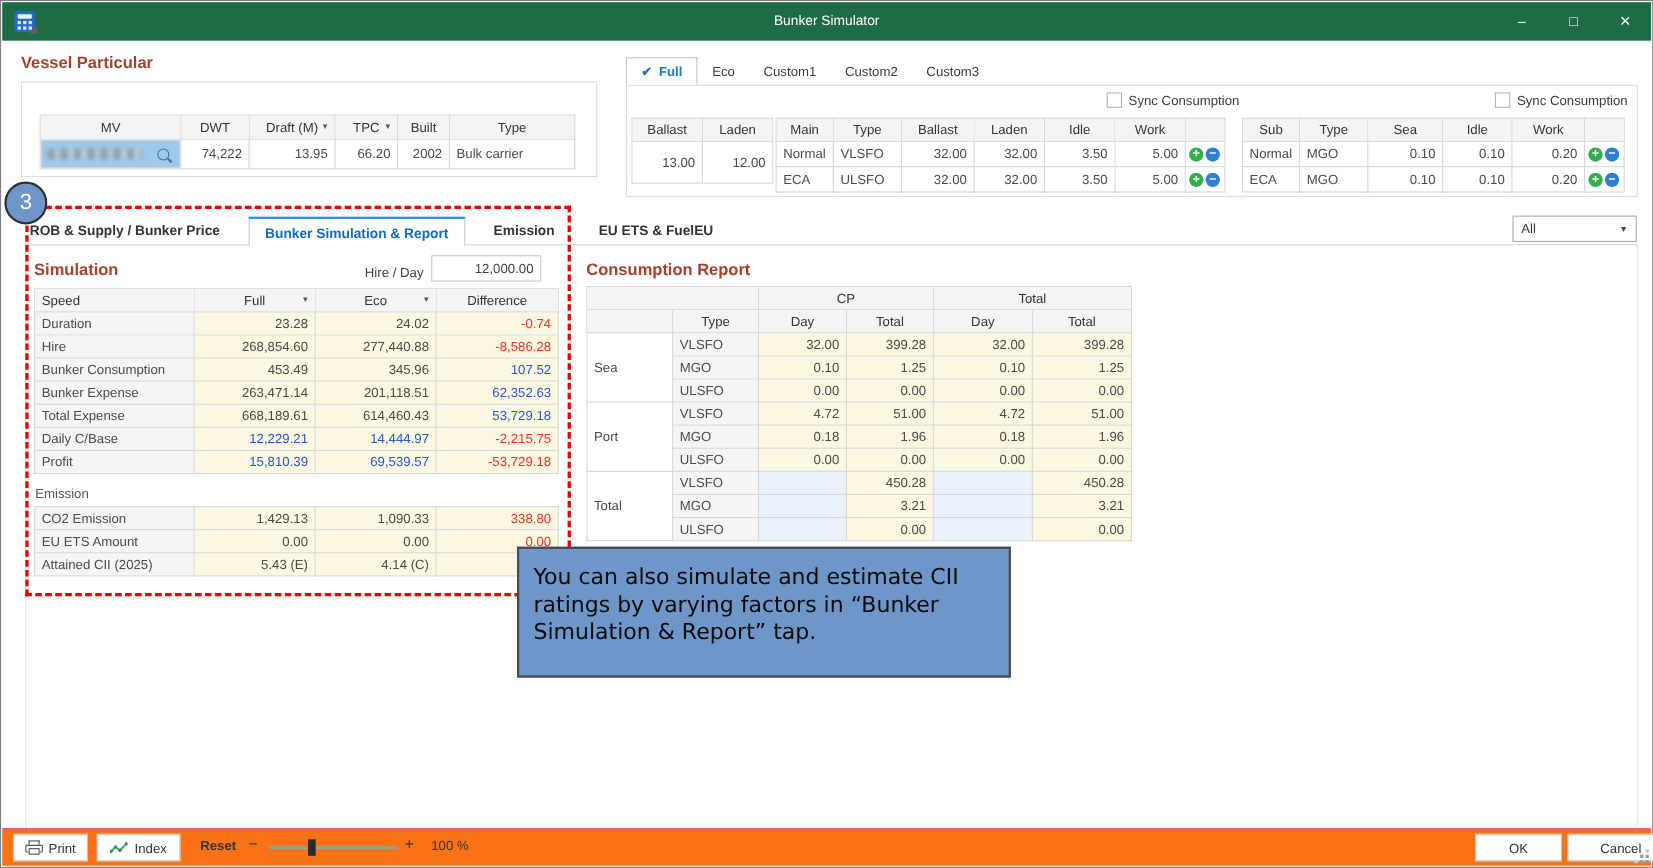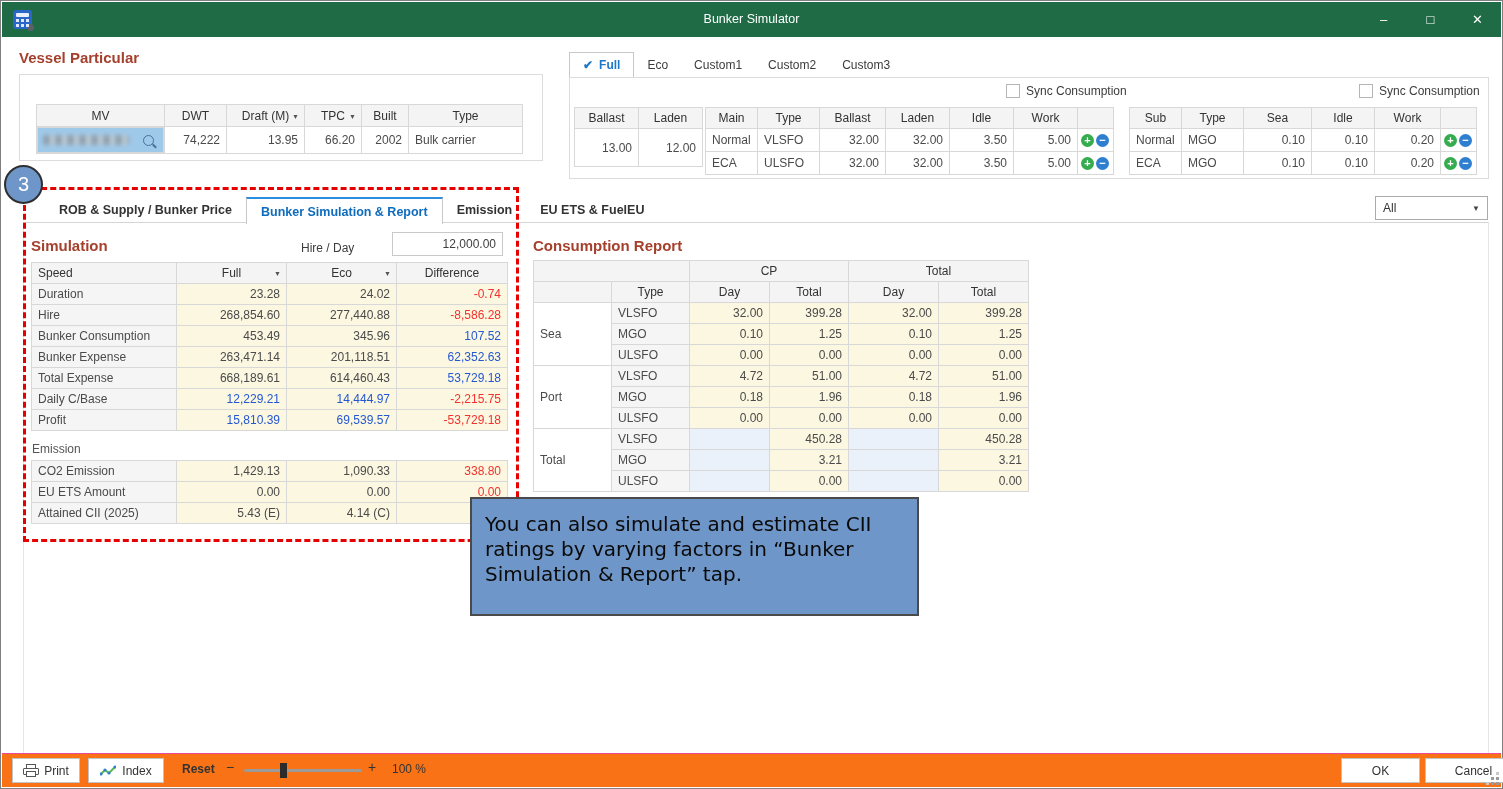--- a/index.html
+++ b/index.html
@@ -64,31 +64,31 @@
 
   
   .badge{position:absolute;left:3px;top:164px;width:35px;height:35px;border-radius:50%;background:#6e96c8;
      border:2px solid #2f2f2f;color:#fff;font-size:20px;display:flex;align-items:center;justify-content:center;z-index:6;}
   .dash-rect{position:absolute;left:22px;top:186px;width:496px;height:355px;border:3px dashed #e60000;
      box-sizing:border-box;z-index:5;pointer-events:none;}
 
   
   .content-frame{position:absolute;left:22px;top:221px;width:1466px;height:533px;
      border:1px solid #e6e6e6;border-top:1px solid #d5d5d5;box-sizing:border-box;}
-  .rep-tabs{position:absolute;left:44px;top:196px;height:26px;display:flex;z-index:2;}
+  .rep-tabs{position:absolute;left:12px;top:196px;height:26px;display:flex;z-index:2;gap:12px;}
   .rep-tab{padding:0 14px;display:flex;align-items:center;font-size:12.5px;font-weight:bold;color:#333;}
   .rep-tab.active{background:#fff;border:1px solid #c9c9c9;border-top:2px solid #2b8dde;border-bottom:none;
      color:#0f6cbd;margin-bottom:-1px;}
   .filter-dd{position:absolute;left:1374px;top:195px;width:113px;height:24px;border:1px solid #ababab;
      box-sizing:border-box;display:flex;align-items:center;font-size:12px;color:#333;padding:0 7px;background:#fff;}
   .filter-dd .arr{margin-left:auto;font-size:8px;color:#444;}
 
   
-  .hire-lbl{position:absolute;left:300px;top:240px;width:84px;font-size:12px;color:#3c3c3c;}
-  .hire-input{position:absolute;left:391px;top:231px;width:111px;height:24px;border:1px solid #c9c9c9;
+  .hire-lbl{position:absolute;left:300px;top:240px;width:84px;text-align:right;font-size:12px;color:#3c3c3c;}
+  .hire-input{position:absolute;left:391px;top:231px;width:100px;height:24px;border:1px solid #c9c9c9;
      box-sizing:border-box;font-size:12px;text-align:right;padding:0 6px;color:#3f3f3f;font-family:"Liberation Sans",sans-serif;}
   .sim-table{left:30px;top:261px;}
   .em-lbl{position:absolute;left:31px;top:441px;font-size:12px;color:#555;}
   .em-table{left:30px;top:459px;}
 
   
   .cons-table{left:532px;top:259px;}
   .cons-table .grp{background:#fff;text-align:left;}
   .empty-h{background:#f4f4f4;}
 

